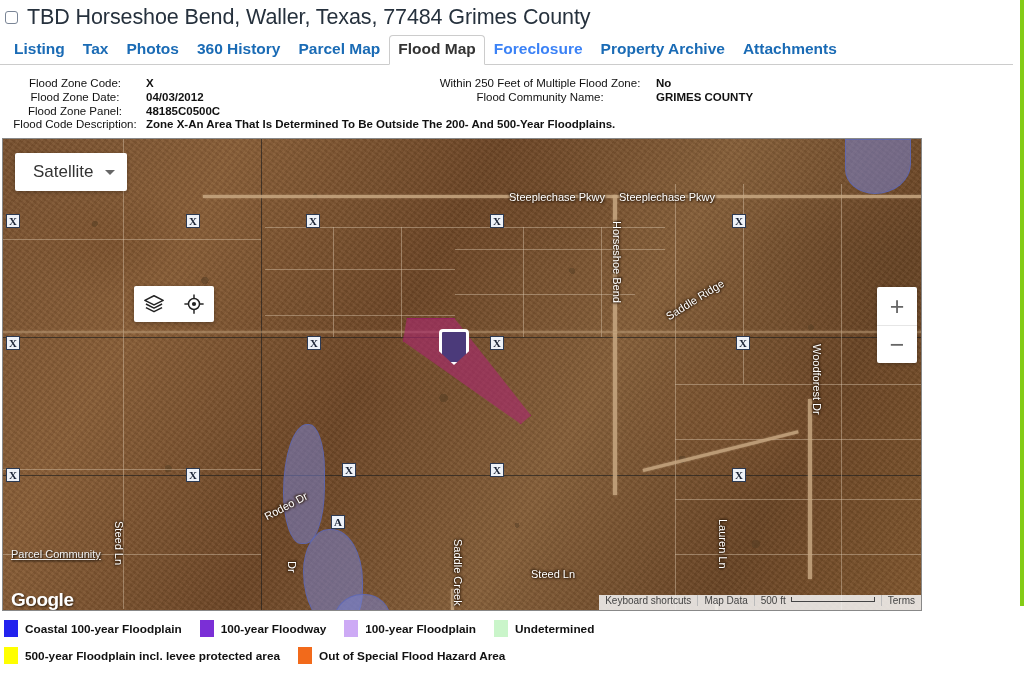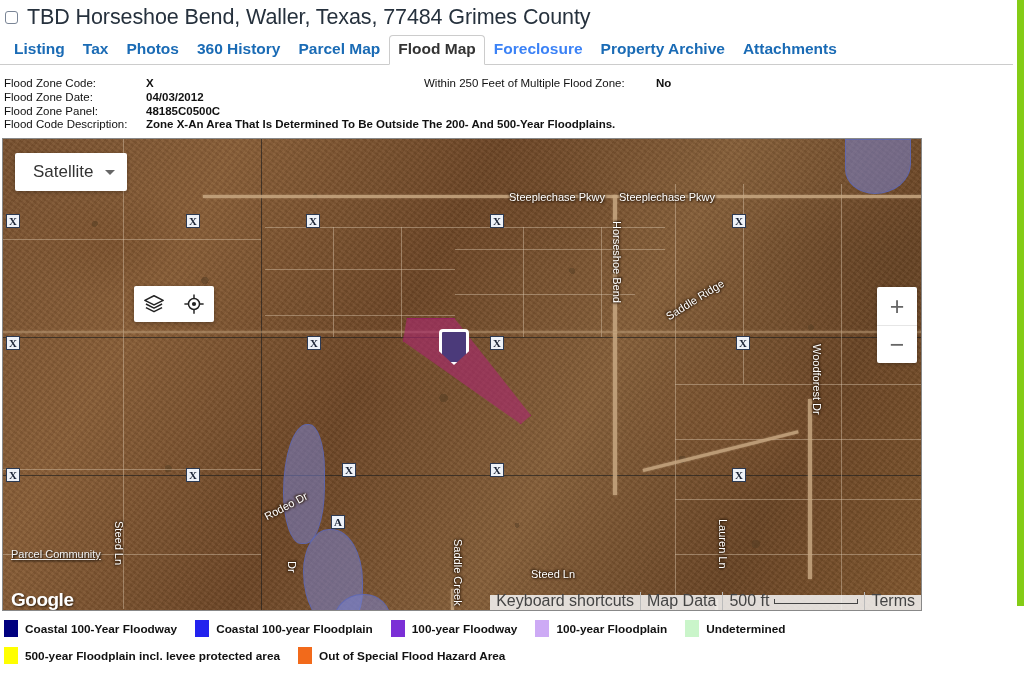--- a/index.html
+++ b/index.html
@@ -7,21 +7,21 @@
     margin: 0; padding: 0;
     width: 1024px; height: 674px;
     background: #ffffff;
     font-family: "Liberation Sans", sans-serif;
     overflow: hidden;
   }
   #page {
     position: relative;
     width: 1024px; height: 606px;
     background: #fff;
-    border-right: 7px solid #84cc16;
+    border-right: 4px solid #84cc16;
   }
 
   
   .header {
     position: absolute; left: 0; top: 0; width: 1013px; height: 34px;
     display: flex; align-items: center; padding-left: 5px;
   }
   .hdr-checkbox {
     width: 13px; height: 13px; border: 1px solid #7a8596; border-radius: 3px;
     background: #fff; margin-right: 9px; flex: none;
@@ -47,21 +47,21 @@
     border: 1px solid #ccc; border-bottom: 1px solid #fff;
     border-radius: 4px 4px 0 0;
     margin-bottom: -1px; padding: 3px 8px 6px 8px;
   }
   .tab.disabled { color: #3b82f6; cursor: default; }
 
   
   .floodinfo {
     position: absolute; left: 0; top: 71px; width: 1013px; height: 66px;
     padding: 5px 0 0 4px;
-    font-size: 11.5px; color: #111;
+    font-size: 11.5px; color: #111; text-align: center;
   }
   .fi-row { display: flex; height: 14px; align-items: center; }
   .fi-label { width: 142px; flex: none; }
   .fi-value { font-weight: bold; }
   .fi-col2 { position: absolute; left: 424px; top: 5px; }
   .fi-col2 .fi-label { width: 232px; }
   .fi-desc { position: absolute; left: 4px; top: 47px; display: flex; }
   .fi-desc .fi-label { width: 142px; }
 
   
@@ -184,22 +184,22 @@
   }
   .glogo {
     position: absolute; left: 8px; top: 450px;
     color: #fff; font-size: 19px; font-weight: bold;
     font-family: "Liberation Sans", sans-serif;
     text-shadow: 1px 1px 2px rgba(0,0,0,.6); letter-spacing: -.5px;
   }
   .attrbar {
     position: absolute; right: 0; bottom: 0; height: 15px;
     background: rgba(245,245,245,.86);
-    display: flex; align-items: flex-end;
-    font-size: 16px; color: #444;
+    display: flex; align-items: flex-start;
+    font-size: 10px; color: #444;
   }
   .attr-item { padding: 0 6px; white-space: nowrap; cursor: pointer; }
   .attr-item + .attr-item { border-left: 1px solid #bbb; }
   .scalebar { display: inline-block; width: 84px; height: 5px;
     border: 1px solid #444; border-top: none; margin-left: 5px; vertical-align: 2px; }
 
   
   .legend {
     position: absolute; left: 4px; top: 615px; width: 1008px;
   }
@@ -241,20 +241,24 @@
     </div>
     <div class="fi-row">
       <div class="fi-label">Flood Zone Panel:</div>
       <div class="fi-value">48185C0500C</div>
     </div>
 
     <div class="fi-col2">
       <div class="fi-row">
         <div class="fi-label">Within 250 Feet of Multiple Flood Zone:</div>
         <div class="fi-value">No</div>
+      </div>
+      <div class="fi-row">
+        <div class="fi-label">Flood Community Name:</div>
+        <div class="fi-value">GRIMES COUNTY</div>
       </div>
     </div>
 
     <div class="fi-desc">
       <div class="fi-label">Flood Code Description:</div>
       <div class="fi-value">Zone X-An Area That Is Determined To Be Outside The 200- And 500-Year Floodplains.</div>
     </div>
   </div>
 
   <div class="mapwrap">
@@ -370,24 +374,20 @@
       <span class="attr-item">Keyboard shortcuts</span>
       <span class="attr-item">Map Data</span>
       <span class="attr-item"><span>500 ft</span><span class="scalebar"></span></span>
       <span class="attr-item">Terms</span>
     </div>
   </div>
 
   <div class="legend">
     <div class="legend-row">
       <div class="legend-item">
-        <div class="swatch" style="background:#00007f"></div>
-        <div class="legend-text">Coastal 100-Year Floodway</div>
-      </div>
-      <div class="legend-item">
         <div class="swatch" style="background:#2222ee"></div>
         <div class="legend-text">Coastal 100-year Floodplain</div>
       </div>
       <div class="legend-item">
         <div class="swatch" style="background:#7b2fd6"></div>
         <div class="legend-text">100-year Floodway</div>
       </div>
       <div class="legend-item">
         <div class="swatch" style="background:#cdaaf5"></div>
         <div class="legend-text">100-year Floodplain</div>

